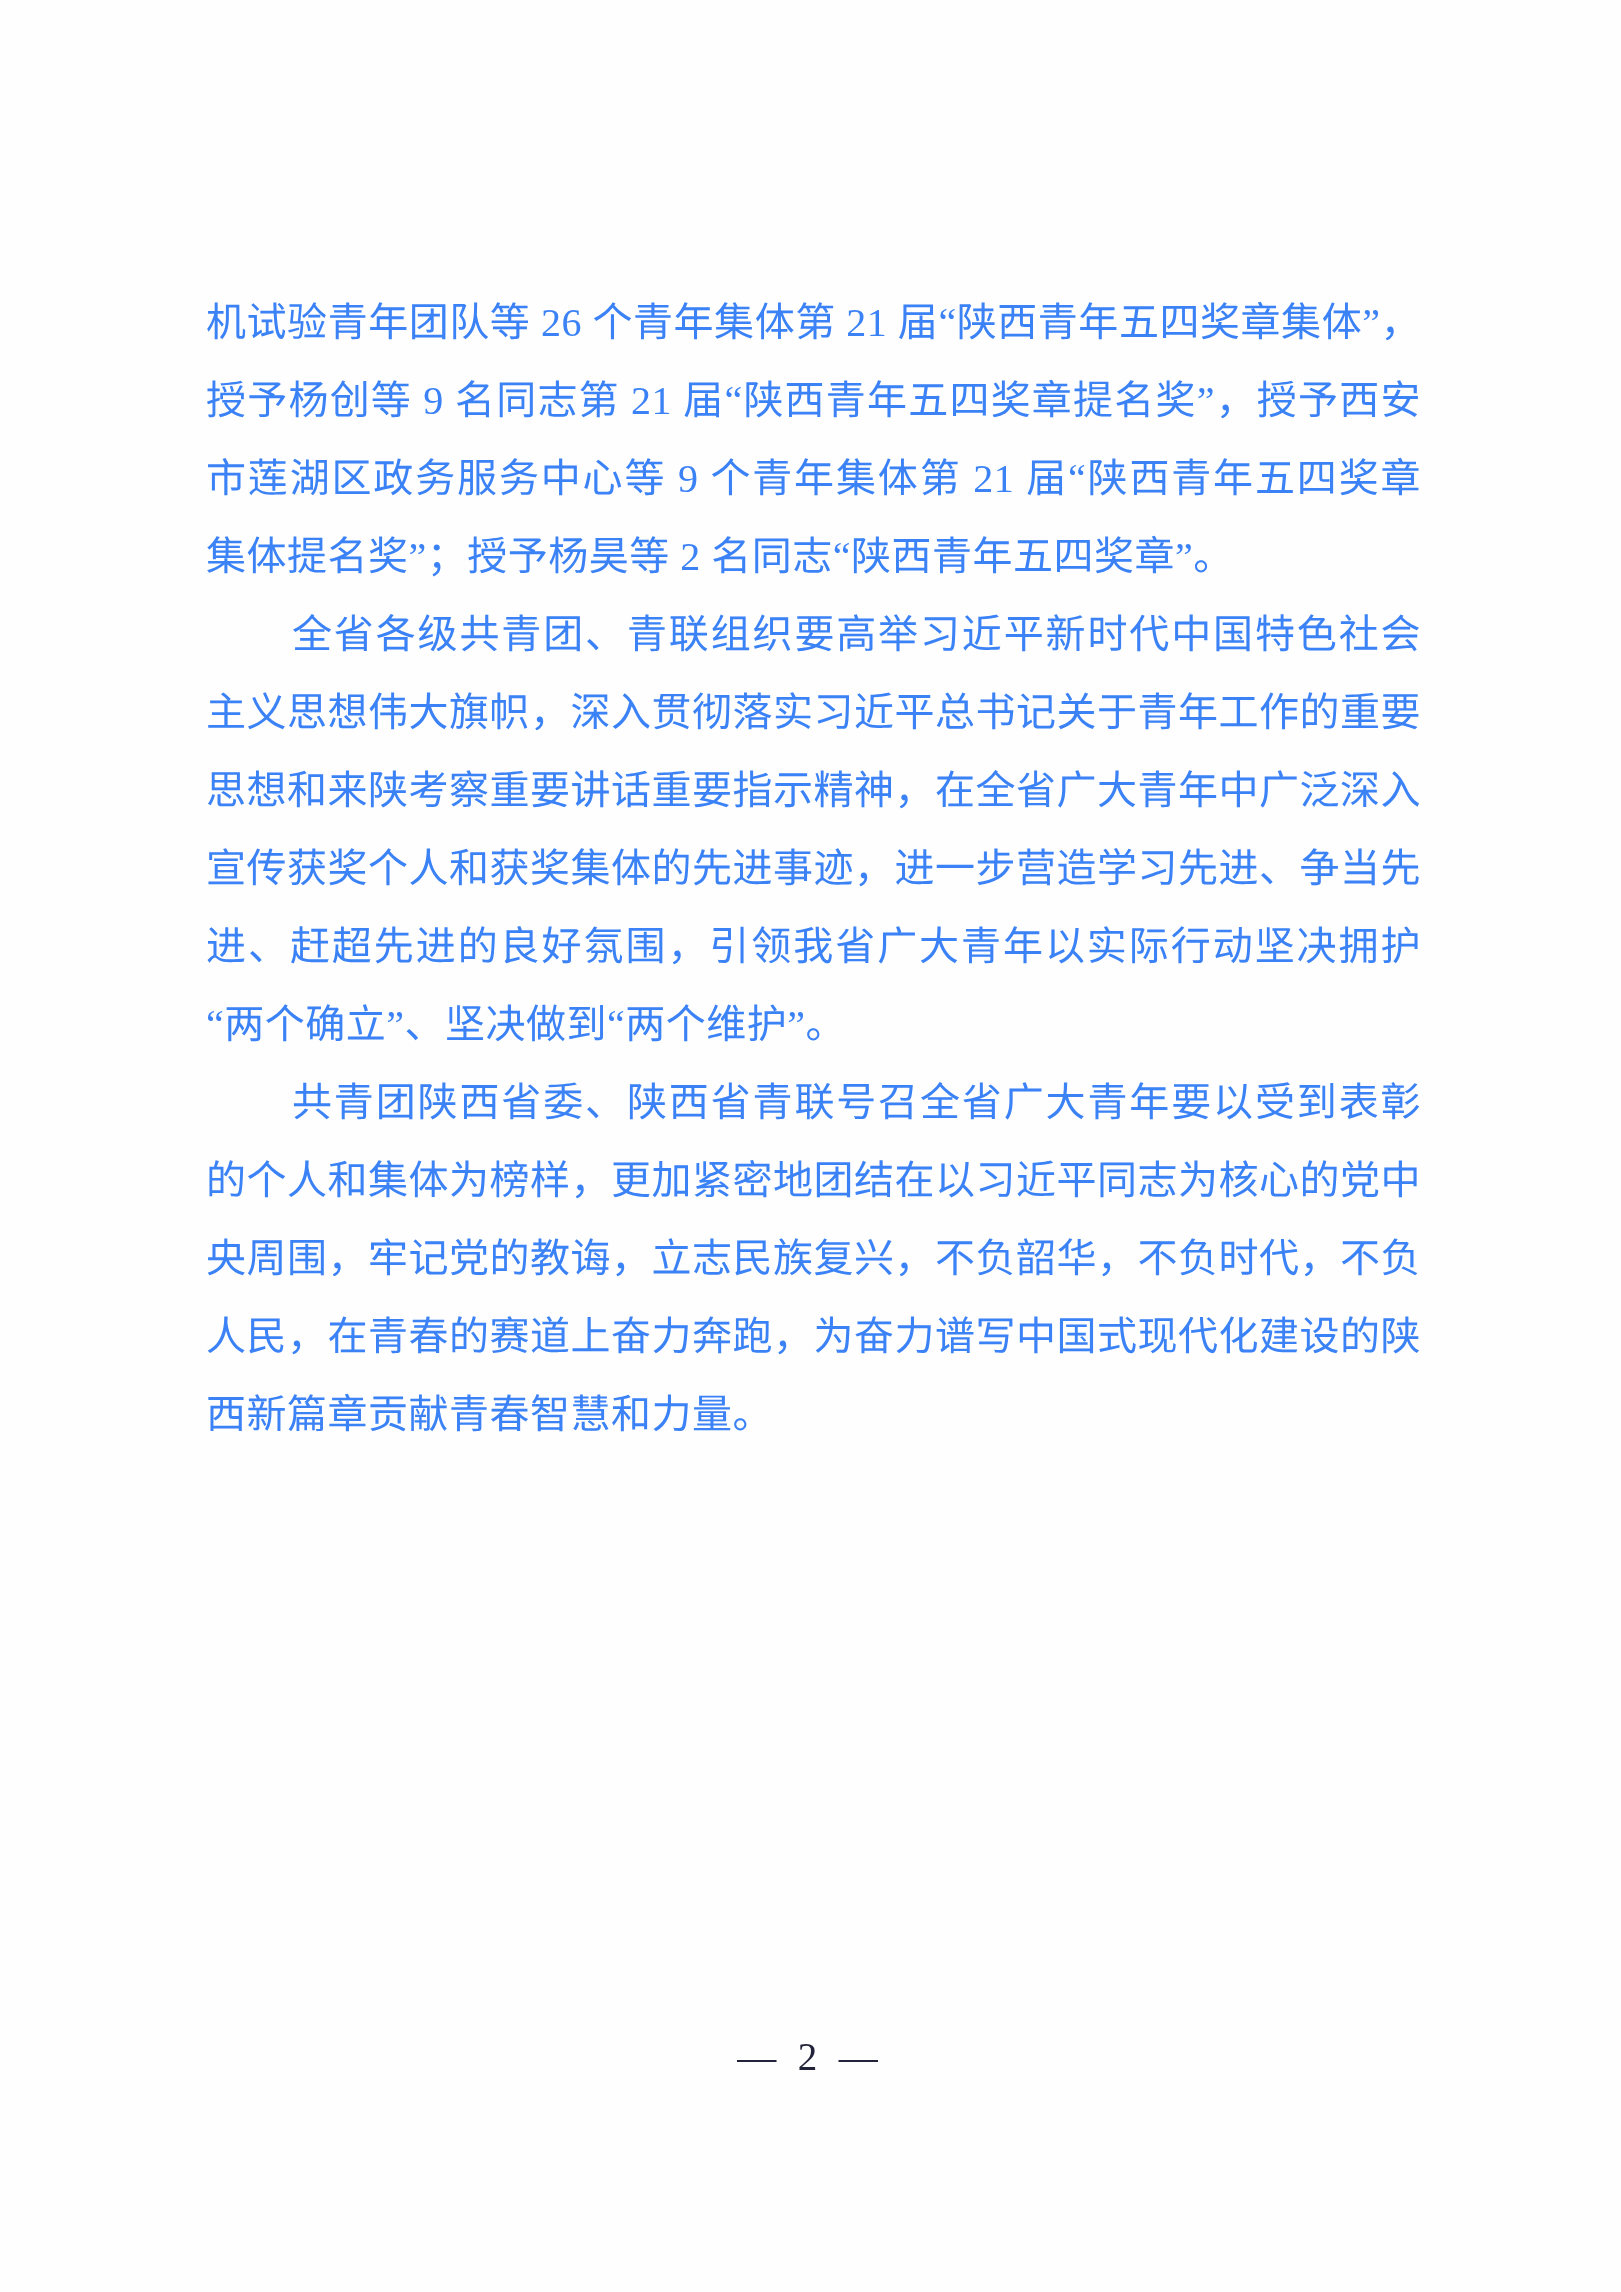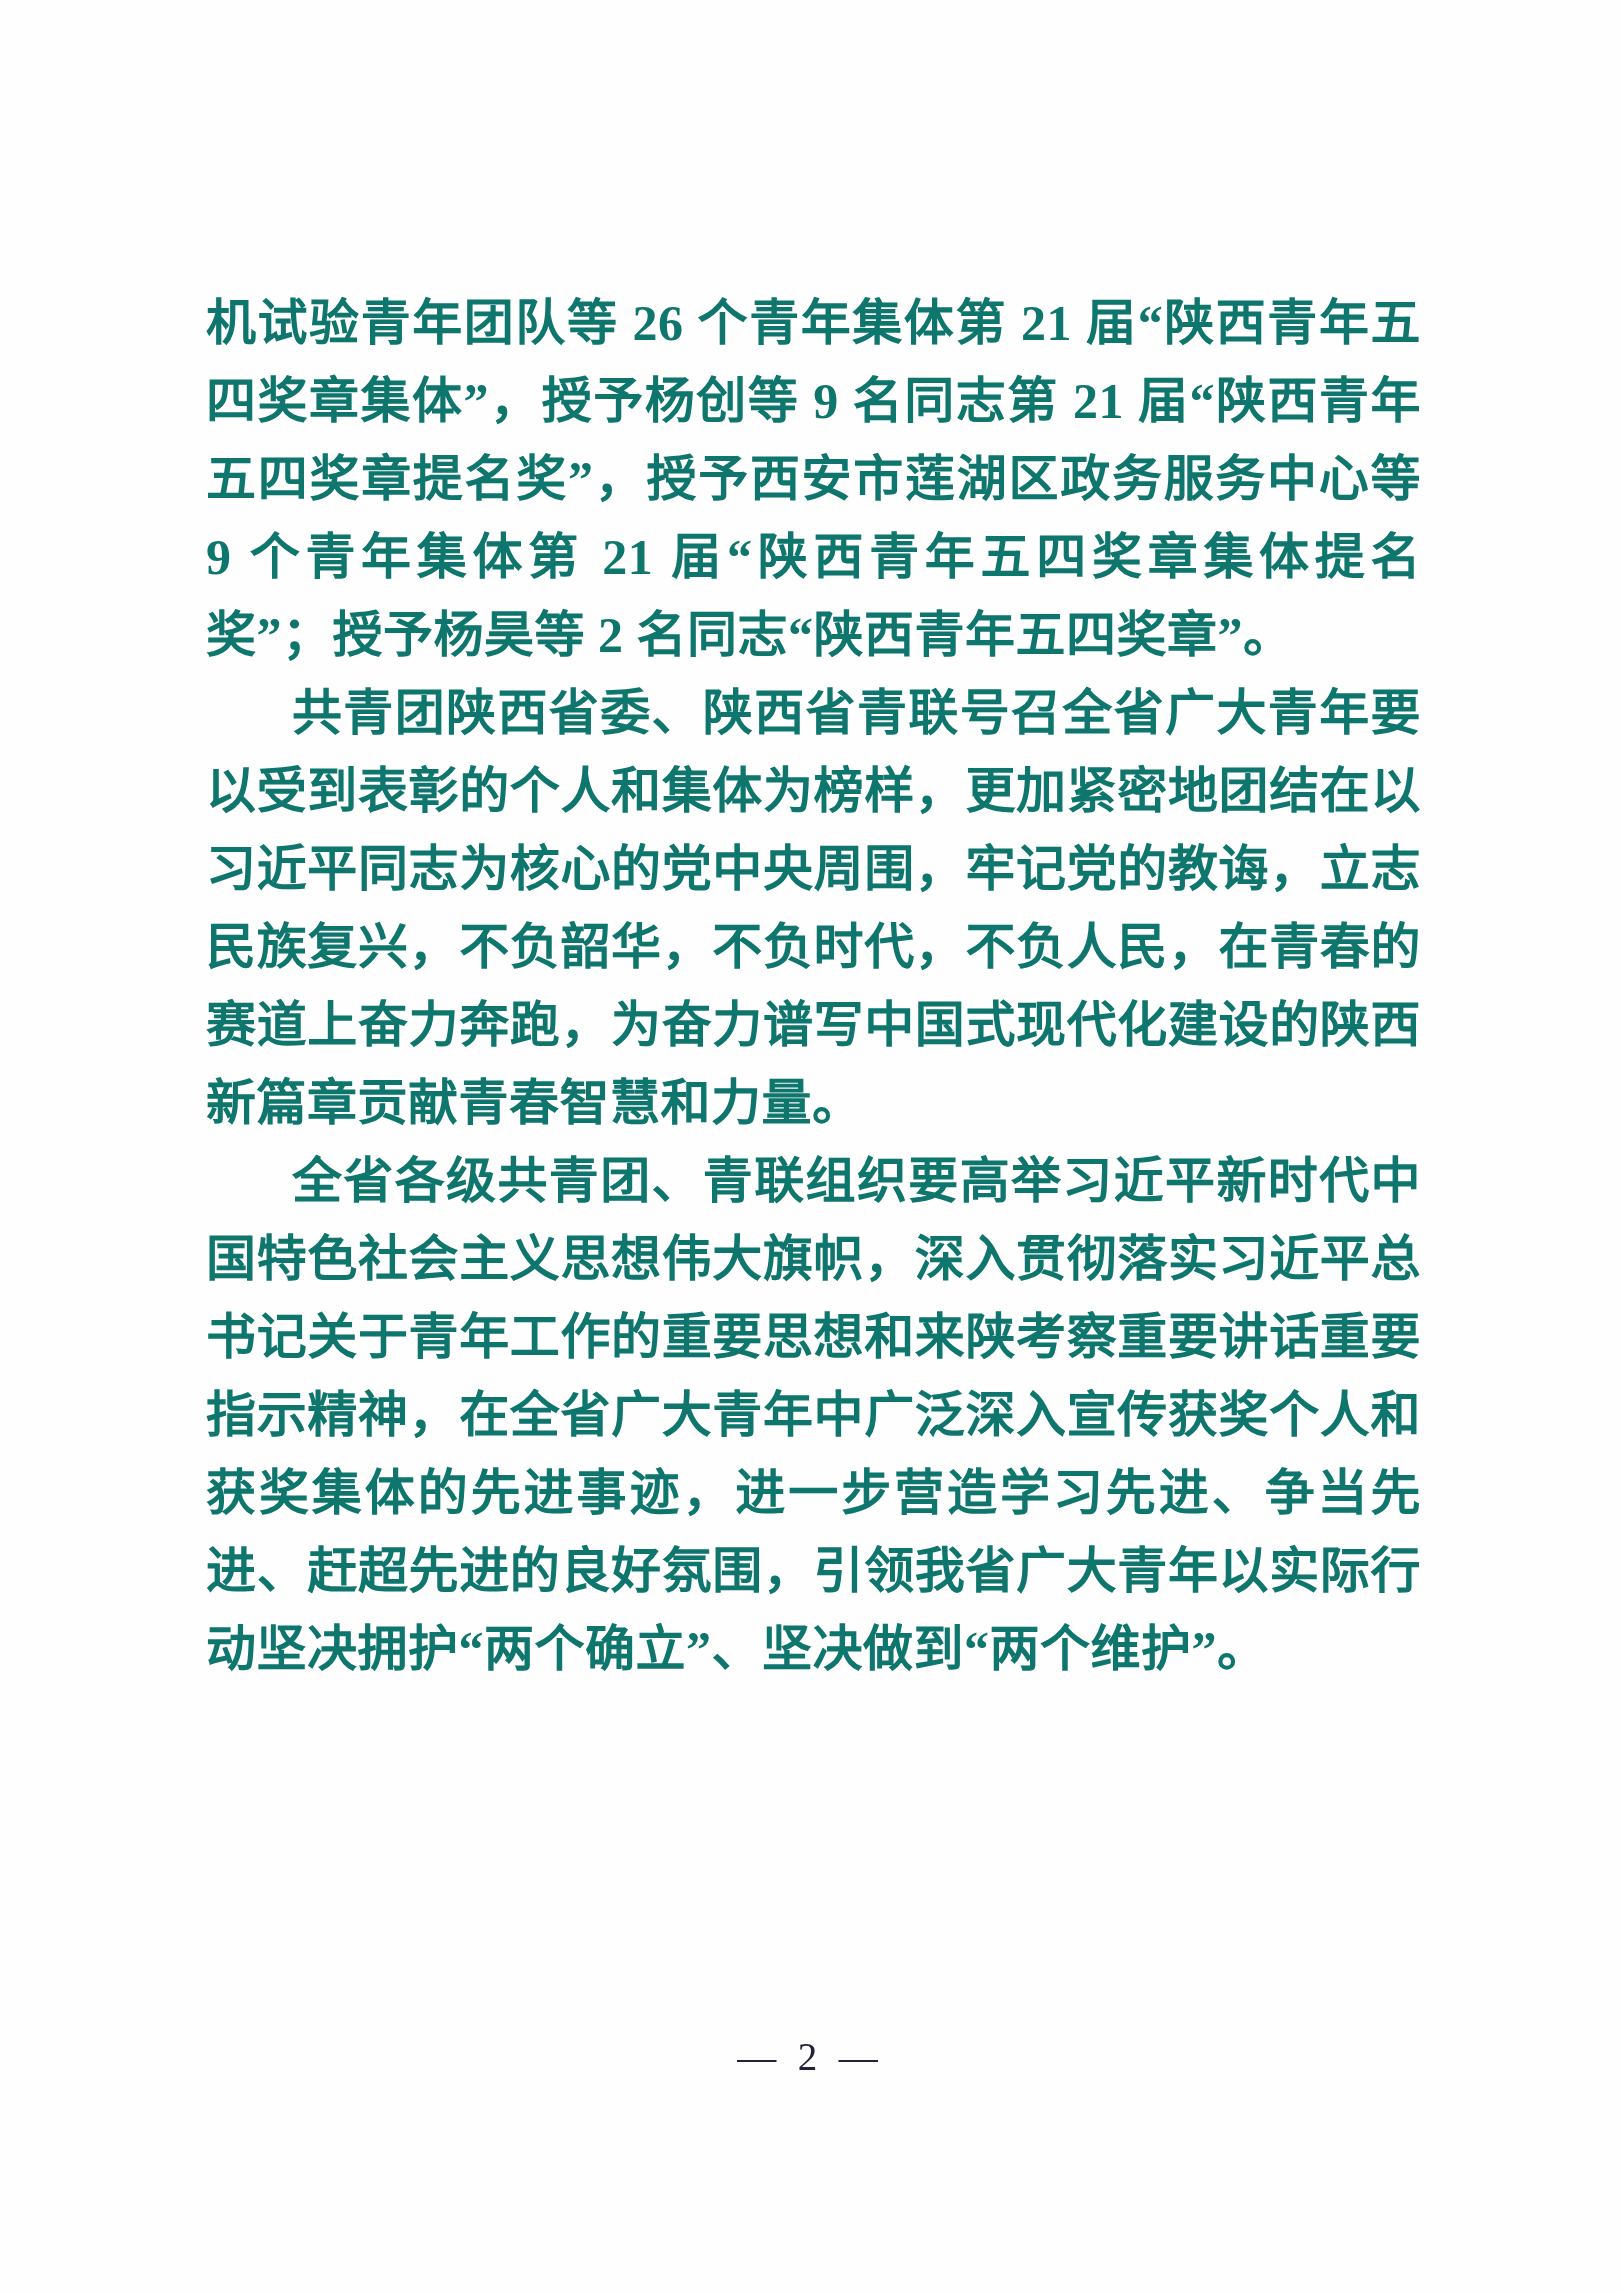--- a/index.html
+++ b/index.html
@@ -23,29 +23,29 @@
     height: 2293px;
     background: #fefefe;
   }
   .content {
     position: absolute;
     left: 206px;
     top: 284px;
     width: 1215px;
   }
   .para {
-    font-size: 50px;
+    font-size: 40px;
     line-height: 78px;
     letter-spacing: 0.5px;
     text-align: justify;
     text-justify: inter-ideograph;
-    color: #0f766e;
+    color: #3b82f6;
     margin: 0 0 0 0;
     font-family: "Liberation Serif", "DejaVu Serif", serif;
-    font-weight: 700;
+    font-weight: 400;
   }
   .para.indent {
     text-indent: 86px;
   }
   .footer {
     position: absolute;
     left: 0;
     top: 2034px;
     width: 1621px;
     text-align: center;
@@ -56,20 +56,20 @@
     letter-spacing: 5.9px;
     font-family: "Liberation Serif", "DejaVu Serif", serif;
   }
 </style>
 </head>
 <body>
 
 <div class="page">
   <div class="content">
     <p class="para">机试验青年团队等 26 个青年集体第 21 届“陕西青年五四奖章集体”，授予杨创等 9 名同志第 21 届“陕西青年五四奖章提名奖”，授予西安市莲湖区政务服务中心等 9 个青年集体第 21 届“陕西青年五四奖章集体提名奖”；授予杨昊等 2 名同志“陕西青年五四奖章”。</p>
+    <p class="para indent">全省各级共青团、青联组织要高举习近平新时代中国特色社会主义思想伟大旗帜，深入贯彻落实习近平总书记关于青年工作的重要思想和来陕考察重要讲话重要指示精神，在全省广大青年中广泛深入宣传获奖个人和获奖集体的先进事迹，进一步营造学习先进、争当先进、赶超先进的良好氛围，引领我省广大青年以实际行动坚决拥护“两个确立”、坚决做到“两个维护”。</p>
     <p class="para indent">共青团陕西省委、陕西省青联号召全省广大青年要以受到表彰的个人和集体为榜样，更加紧密地团结在以习近平同志为核心的党中央周围，牢记党的教诲，立志民族复兴，不负韶华，不负时代，不负人民，在青春的赛道上奋力奔跑，为奋力谱写中国式现代化建设的陕西新篇章贡献青春智慧和力量。</p>
-    <p class="para indent">全省各级共青团、青联组织要高举习近平新时代中国特色社会主义思想伟大旗帜，深入贯彻落实习近平总书记关于青年工作的重要思想和来陕考察重要讲话重要指示精神，在全省广大青年中广泛深入宣传获奖个人和获奖集体的先进事迹，进一步营造学习先进、争当先进、赶超先进的良好氛围，引领我省广大青年以实际行动坚决拥护“两个确立”、坚决做到“两个维护”。</p>
   </div>
   <div class="footer">
     <span class="page-number">— 2 —</span>
   </div>
 </div>
 
 
 </body></html>

